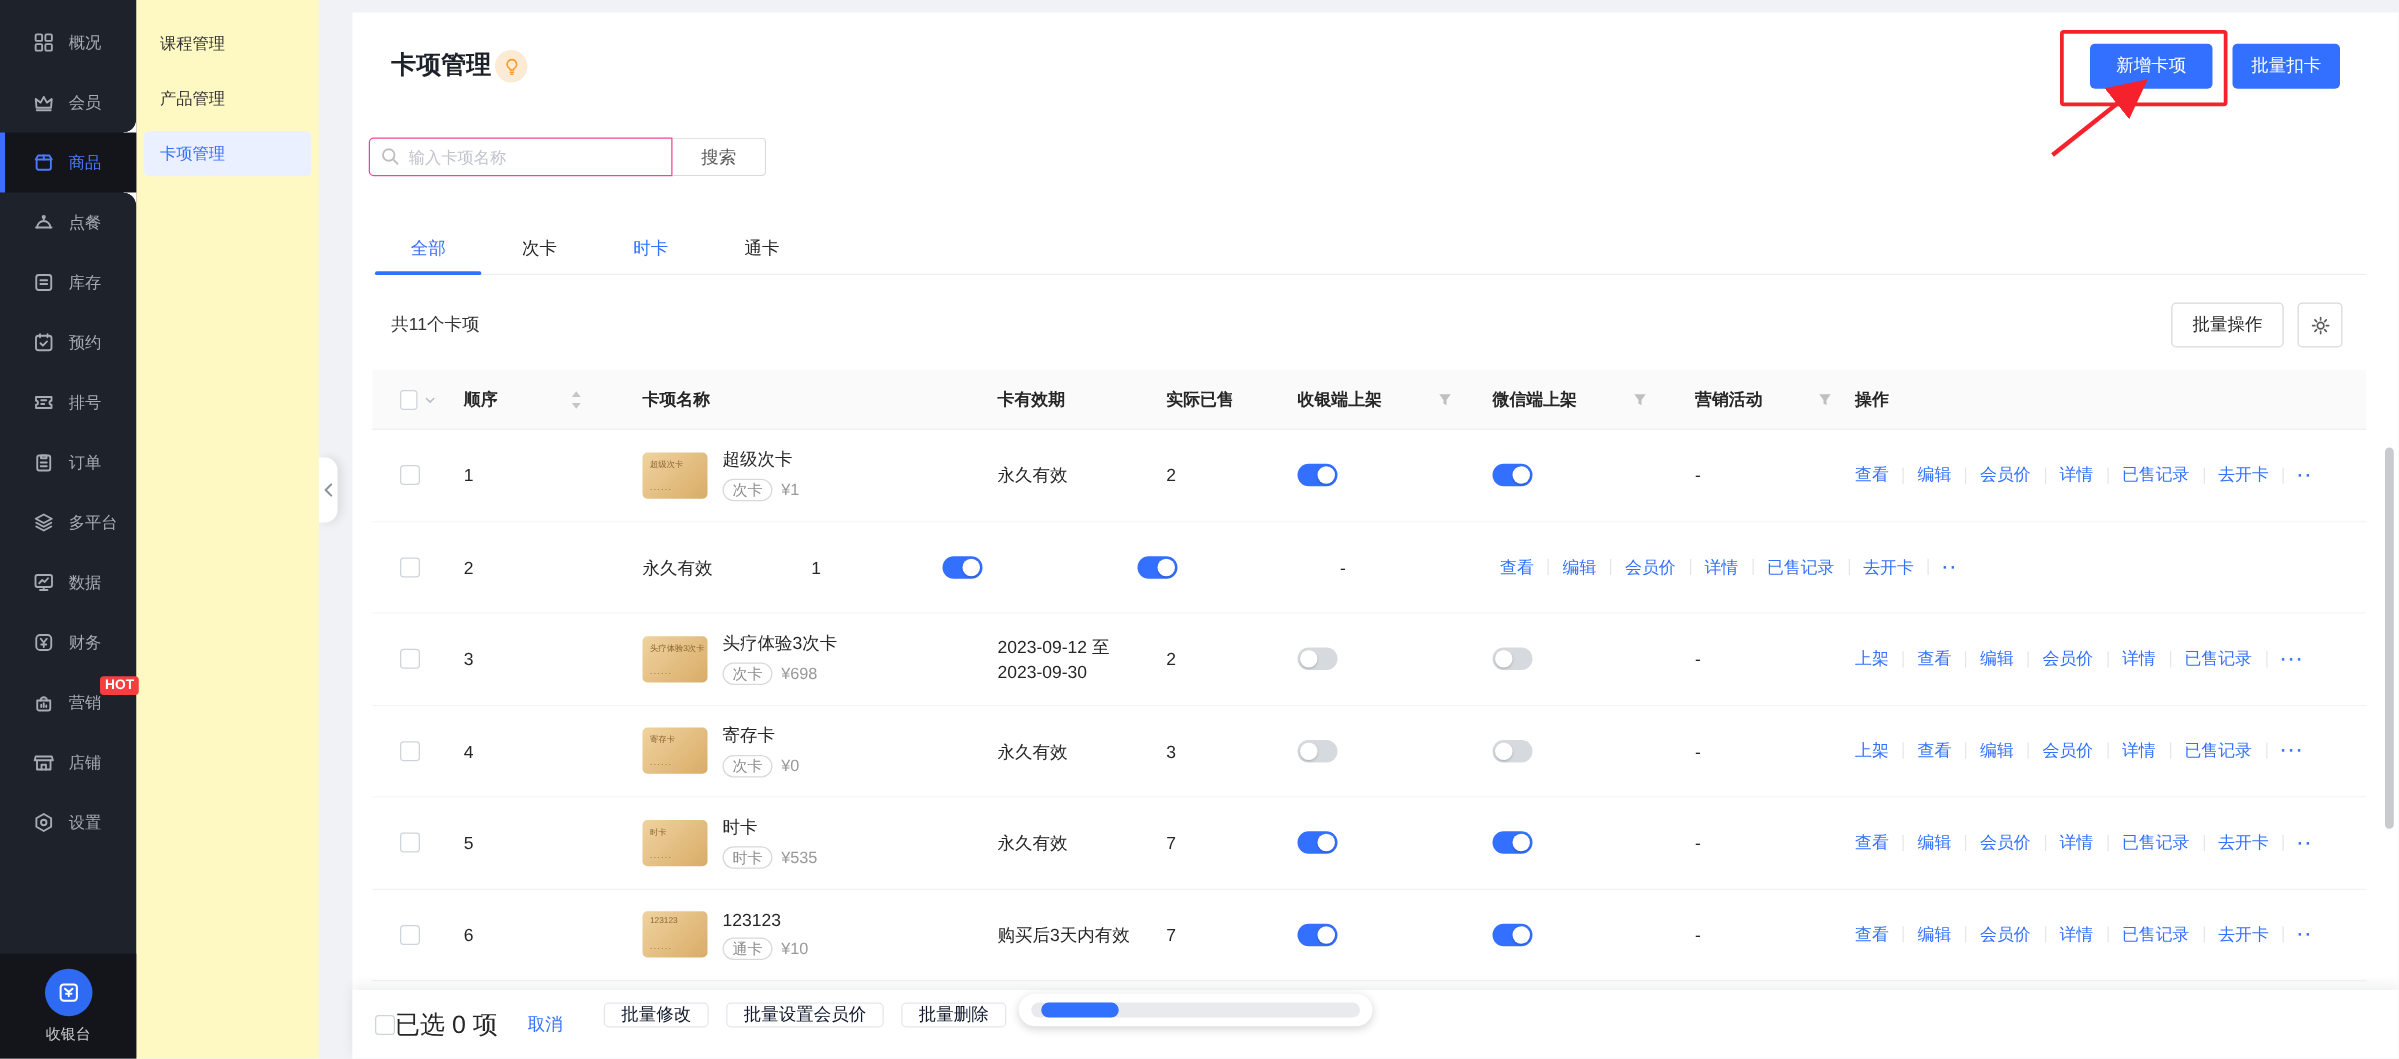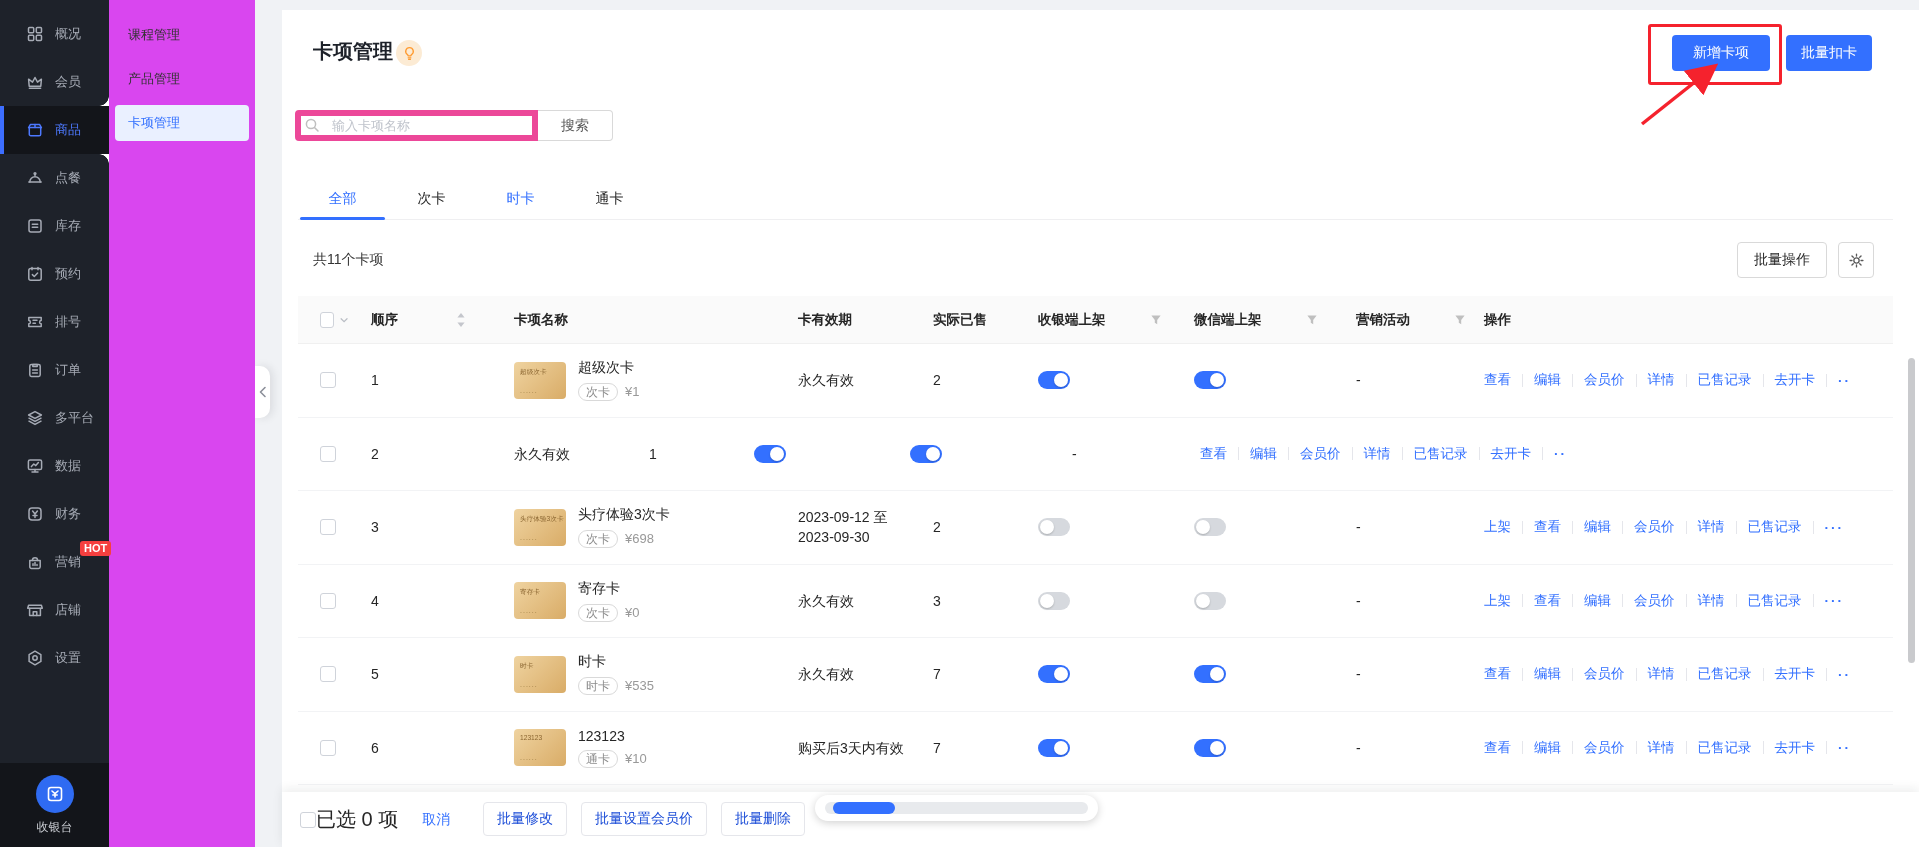--- a/index.html
+++ b/index.html
@@ -16,41 +16,41 @@
     background:radial-gradient(circle 10px at 0 0,#1E222A 9.5px,#FFFFFF 10px);}
   .sb-item.selected::after{content:'';position:absolute;bottom:-10px;right:0;width:10px;height:10px;
     background:radial-gradient(circle 10px at 0 100%,#1E222A 9.5px,#FFFFFF 10px);}
   .hot{position:absolute;left:80px;top:3px;background:#F53F3F;color:#fff;font-size:11px;font-weight:700;padding:1px 4px;border-radius:3px;line-height:1.2;}
   .sb-bottom{position:absolute;bottom:0;left:0;width:109px;height:84px;background:#13151A;display:flex;flex-direction:column;align-items:center;justify-content:center;gap:6px;cursor:pointer;}
   .cashier-circle{width:38px;height:38px;border-radius:50%;background:#2F6BF2;display:flex;align-items:center;justify-content:center;color:#fff;}
   .cashier-circle .icn{width:20px;height:20px;}
   .cashier-label{color:#C7CAD0;font-size:12px;}
 
   
-  .submenu{position:absolute;left:109px;top:0;width:146px;height:847px;background:#d946ef;z-index:4;padding-top:17px;}
+  .submenu{position:absolute;left:109px;top:0;width:146px;height:847px;background:#fef9c3;z-index:4;padding-top:17px;}
   .sm-item{height:36px;margin:0 6px 8px 6px;display:flex;align-items:center;padding-left:13px;font-size:13px;color:#333;border-radius:4px;cursor:pointer;}
   .sm-item.selected{background:#EAF0FF;color:#3370FF;}
 
   .collapse-tab{position:absolute;left:255px;top:366px;width:15px;height:52px;background:#fff;border-radius:0 10px 10px 0;box-shadow:3px 0 8px rgba(29,33,41,.10);display:flex;align-items:center;justify-content:center;z-index:3;color:#8C909A;cursor:pointer;}
 
   
   .card{position:absolute;left:282px;top:10px;width:1637px;height:837px;background:#fff;}
   .title{position:absolute;left:31px;top:28px;margin:0;font-size:20px;font-weight:700;color:#1D2129;}
   .tip{position:absolute;left:114px;top:30px;width:26px;height:26px;border-radius:50%;background:#FCEBD4;display:flex;align-items:center;justify-content:center;color:#FF9A2E;cursor:pointer;}
   .tip .icn{width:15px;height:15px;}
   .btn-primary{position:absolute;top:25px;height:36px;border:none;border-radius:4px;background:#3370FF;color:#fff;font-size:14px;font-family:inherit;cursor:pointer;}
   .btn-add{left:1390px;width:98px;}
   .btn-deduct{left:1504px;width:86px;}
   .annot-rect{position:absolute;left:1366px;top:14px;width:134px;height:61px;border:3px solid #F5222D;border-radius:3px;pointer-events:none;z-index:6;}
   .annot-arrow{position:absolute;left:1352px;top:46px;width:95px;height:78px;pointer-events:none;z-index:7;}
 
   .search{position:absolute;left:13px;top:100px;display:flex;align-items:center;}
   .search-wrap{position:relative;}
   .search-icon{position:absolute;left:9px;top:7px;width:16px;height:16px;color:#BFBFBF;}
-  .search input{width:243px;height:31px;border:6px solid #ec4899;border-radius:4px 0 0 4px;padding:0 8px 0 31px;font-size:13px;font-family:inherit;color:#262626;outline:none;}
+  .search input{width:243px;height:31px;border:1px solid #ec4899;border-radius:4px 0 0 4px;padding:0 8px 0 31px;font-size:13px;font-family:inherit;color:#262626;outline:none;}
   .search input::placeholder{color:#C0C4CC;}
   .search-btn{width:75px;height:31px;border:1px solid #D9D9D9;border-left:none;border-radius:0 4px 4px 0;background:#fff;font-size:14px;color:#595959;font-family:inherit;cursor:pointer;}
 
   .tabs{position:absolute;left:16px;top:168px;right:26px;height:42px;margin:0;padding:0;list-style:none;display:flex;border-bottom:1px solid #EFEFF1;}
   .tab{position:relative;width:89px;text-align:center;line-height:40px;font-size:14px;color:#262626;cursor:pointer;}
   .tab.active{color:#3370FF;font-weight:500;}
   .tab.active::after{content:'';position:absolute;left:2px;right:2px;bottom:-1px;height:3px;background:#3370FF;border-radius:2px;}
   .tab.highlight{color:#3370FF;}
 
   .count{position:absolute;left:31px;top:241px;font-size:14px;color:#333;}
@@ -93,21 +93,21 @@
   .ops .more{font-weight:700;letter-spacing:2px;}
   .dash{color:#262626;}
 
   .vscroll{position:absolute;right:4px;top:348px;width:7px;height:305px;border-radius:4px;background:#C9CACD;cursor:pointer;}
 
   
   .foot{position:absolute;left:0;right:0;bottom:0;height:55px;background:#fff;box-shadow:0 -3px 10px rgba(29,33,41,.08);display:flex;align-items:center;padding-left:18px;z-index:8;}
   .sel-text{font-size:20px;color:#262626;text-align:center;}
   .cancel{margin-left:24px;color:#3370FF;font-size:14px;text-decoration:none;cursor:pointer;}
   .foot-btns{position:absolute;left:201px;top:10px;display:flex;gap:14px;}
-  .foot-btns button{height:34px;padding:0 13px;border:1px solid #E5E6EB;border-radius:4px;background:#fff;color:#1d4ed8;font-size:14px;font-family:inherit;cursor:not-allowed;}
+  .foot-btns button{height:20px;padding:0 13px;border:1px solid #E5E6EB;border-radius:4px;background:#fff;color:#0f172a;font-size:14px;font-family:inherit;cursor:not-allowed;}
   .hscroll{position:absolute;left:533px;top:3px;width:283px;height:26px;background:#fff;border-radius:13px;box-shadow:0 2px 8px rgba(0,0,0,.18);display:flex;align-items:center;padding:0 10px;cursor:pointer;}
   .hscroll .track{position:relative;width:100%;height:12px;border-radius:6px;background:#E8EAED;}
   .hscroll .hthumb{position:absolute;left:8px;top:0;width:62px;height:12px;border-radius:6px;background:#3370FF;cursor:grab;}
 
   .icn{display:inline-flex;}
   .icn svg{width:100%;height:100%;}
 </style>
 </head>
 <body>
 

